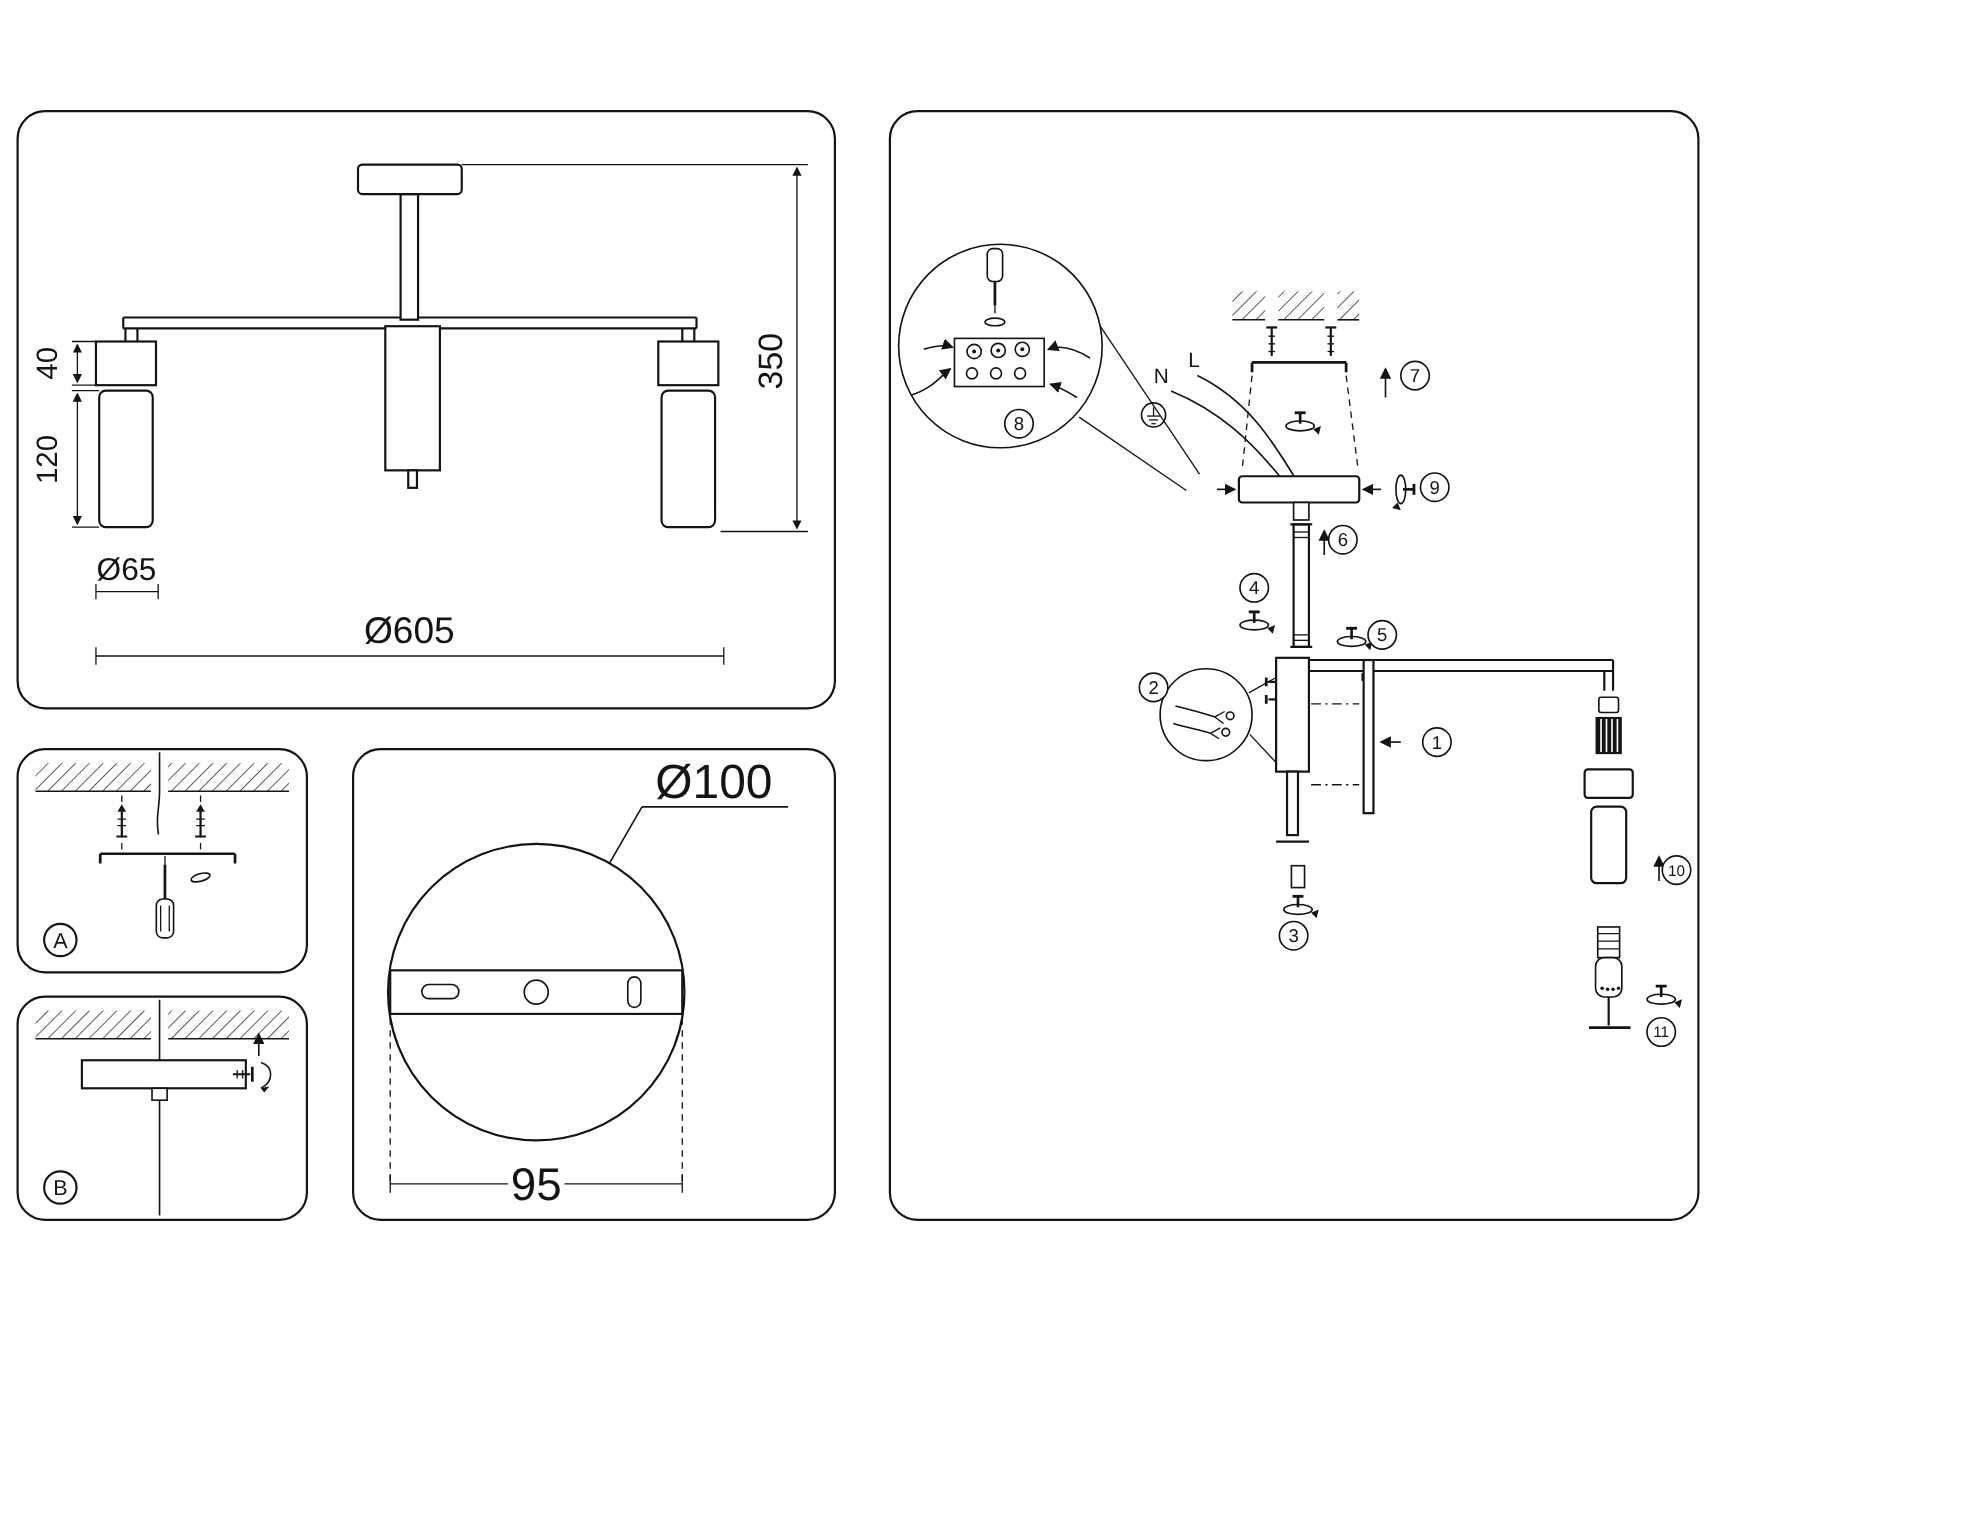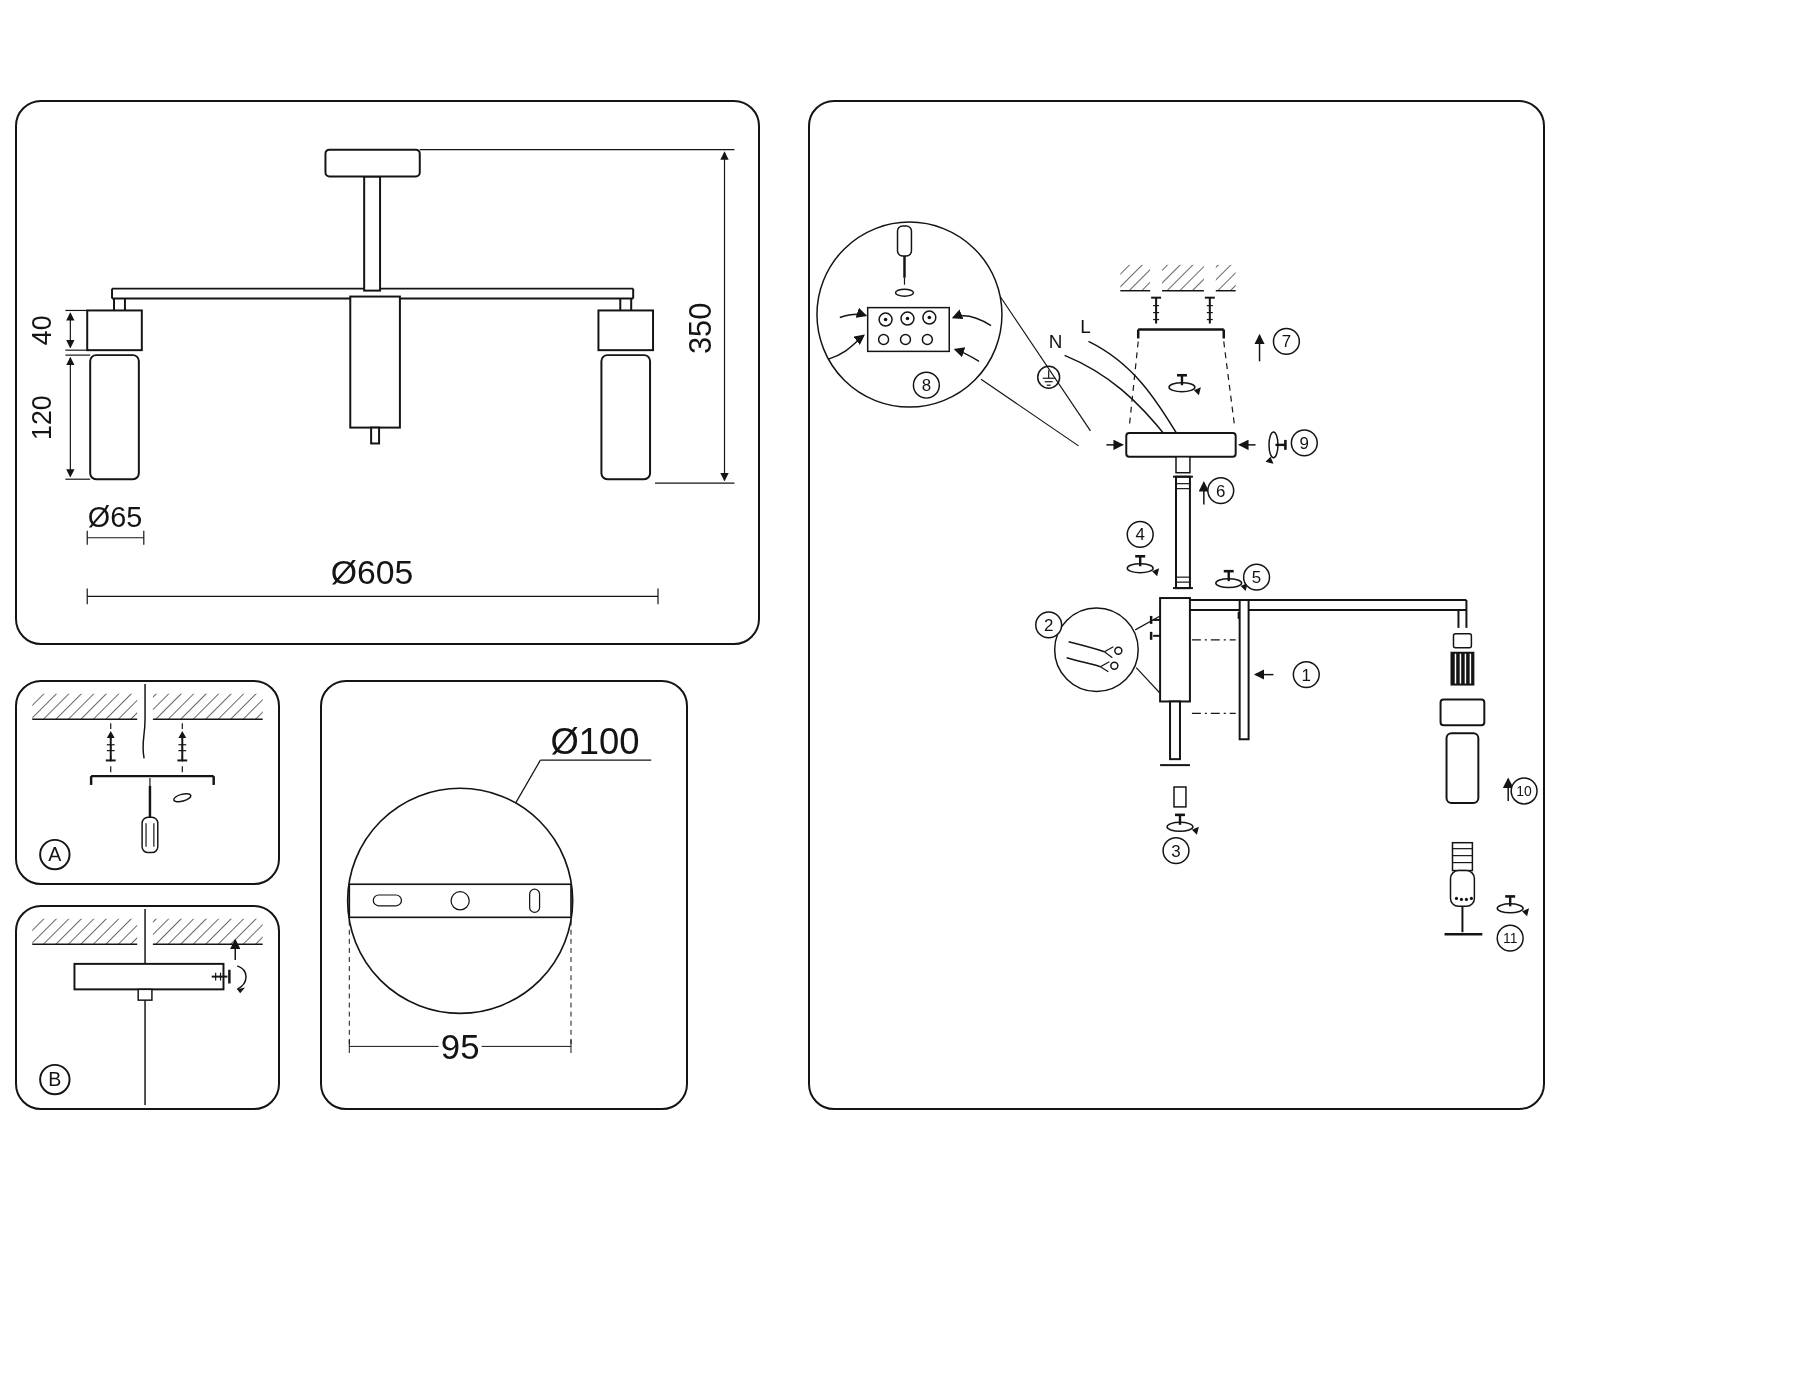--- a/index.html
+++ b/index.html
@@ -4,21 +4,21 @@
 <style>
   html,body{margin:0;padding:0;background:#fff;}
   .page{position:relative;width:1800px;height:1400px;background:#fff;overflow:hidden;
         font-family:"Liberation Sans",sans-serif;}
   .panel{position:absolute;border:2.5px solid #141414;border-radius:26px;background:#fff;
          box-sizing:border-box;}
   .panel svg{display:block;width:100%;height:100%;}
   #p-front{left:15px;top:100px;width:745px;height:545px;}
   #p-a{left:15px;top:680px;width:265px;height:205px;}
   #p-b{left:15px;top:905px;width:265px;height:205px;}
-  #p-plate{left:320px;top:680px;width:368px;height:430px;}
+  #p-plate{left:320px;top:680px;width:440px;height:430px;}
   #p-asm{left:808px;top:100px;width:737px;height:1010px;}
 
   .ln{stroke:#141414;stroke-width:2;fill:none;}
   .ln25{stroke:#141414;stroke-width:2.5;fill:none;}
   .ln15{stroke:#141414;stroke-width:1.5;fill:none;}
   .ln12{stroke:#141414;stroke-width:1.2;fill:none;}
   .fw{fill:#fff;stroke:#141414;stroke-width:2;}
   .fw15{fill:#fff;stroke:#141414;stroke-width:1.5;}
   .fb{fill:#141414;stroke:none;}
   .dash{stroke-dasharray:6 5;}

